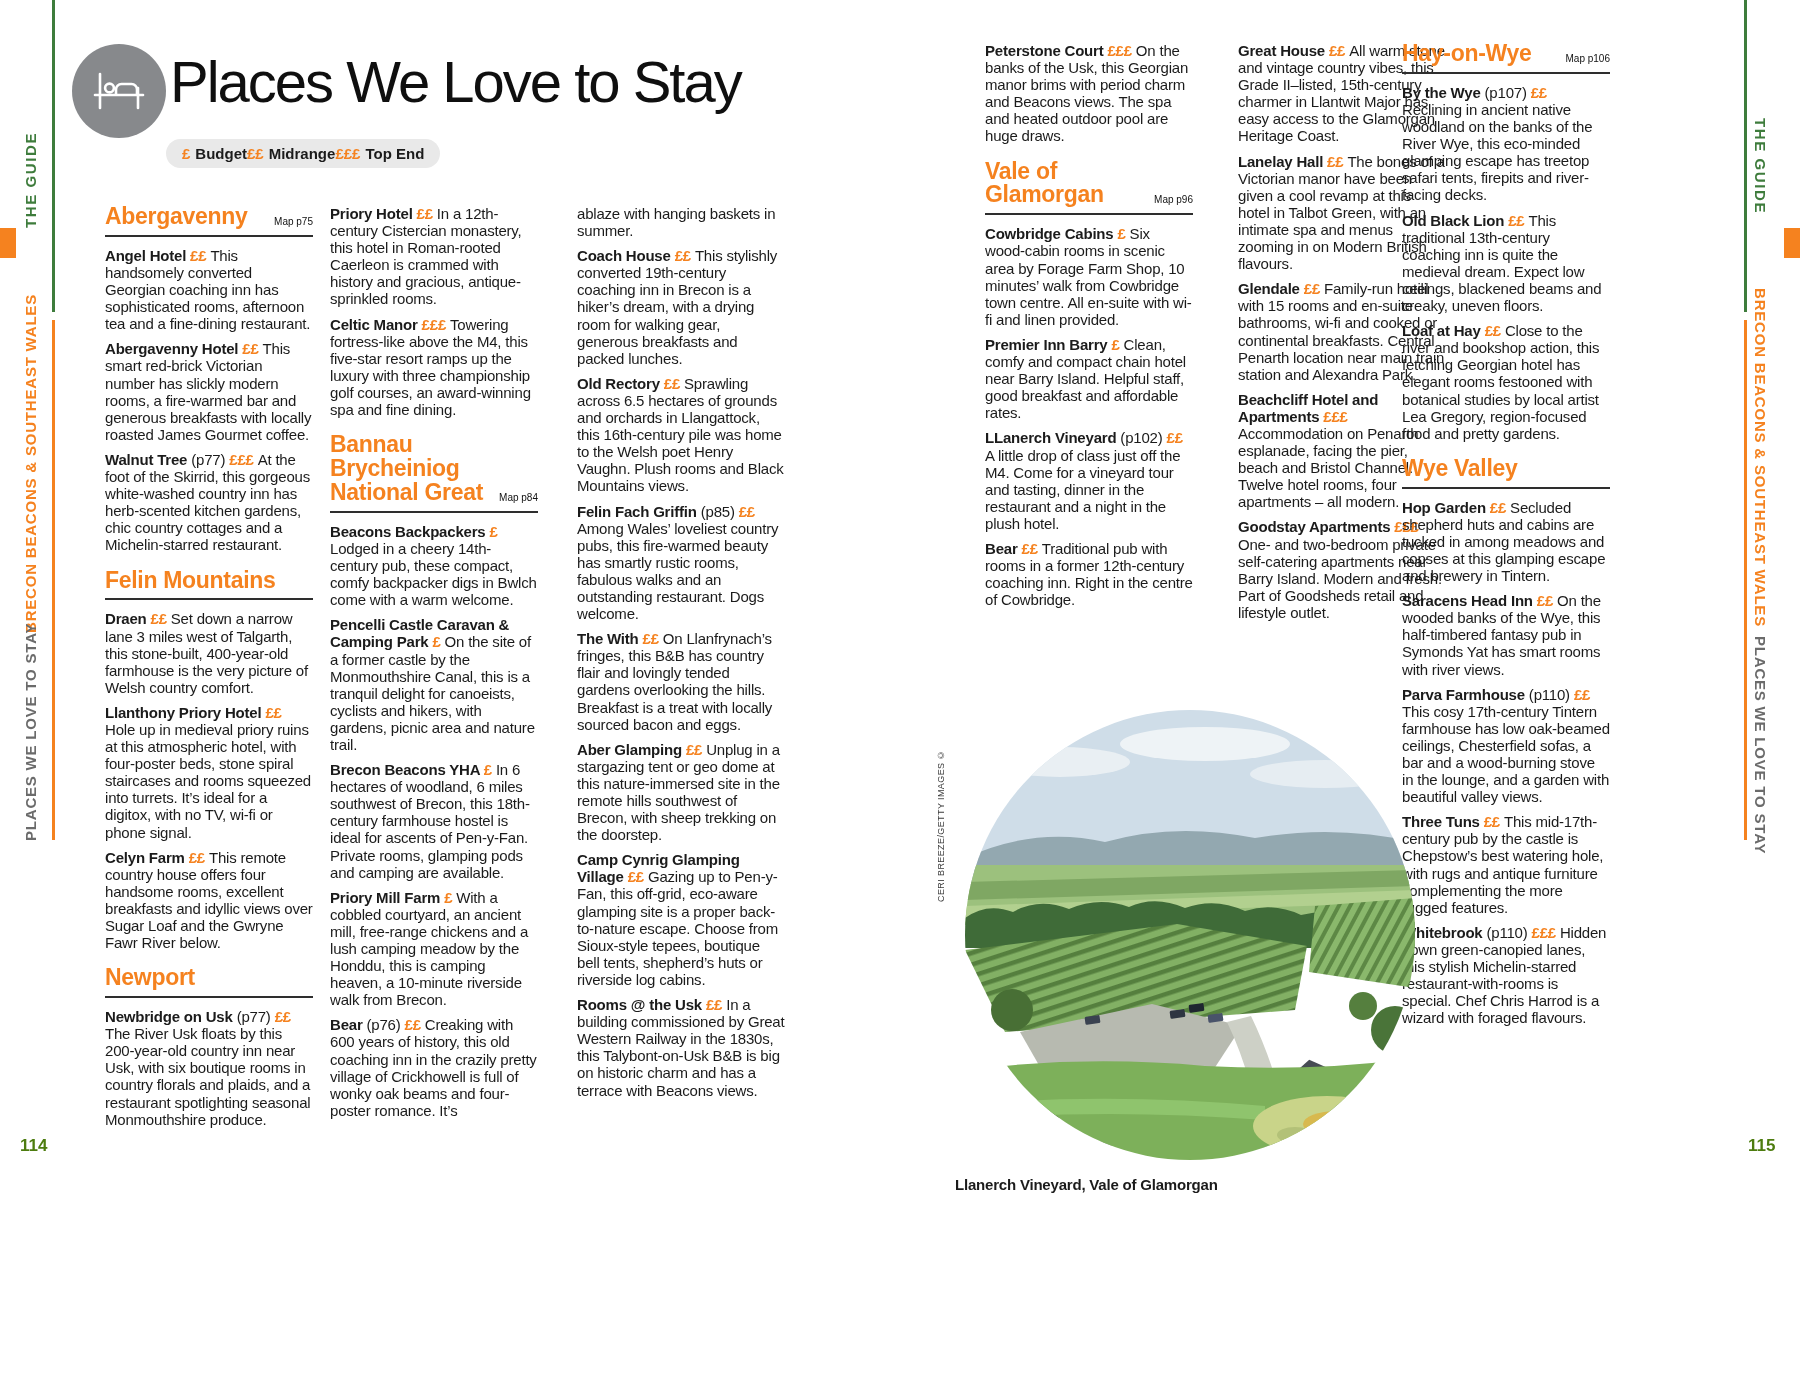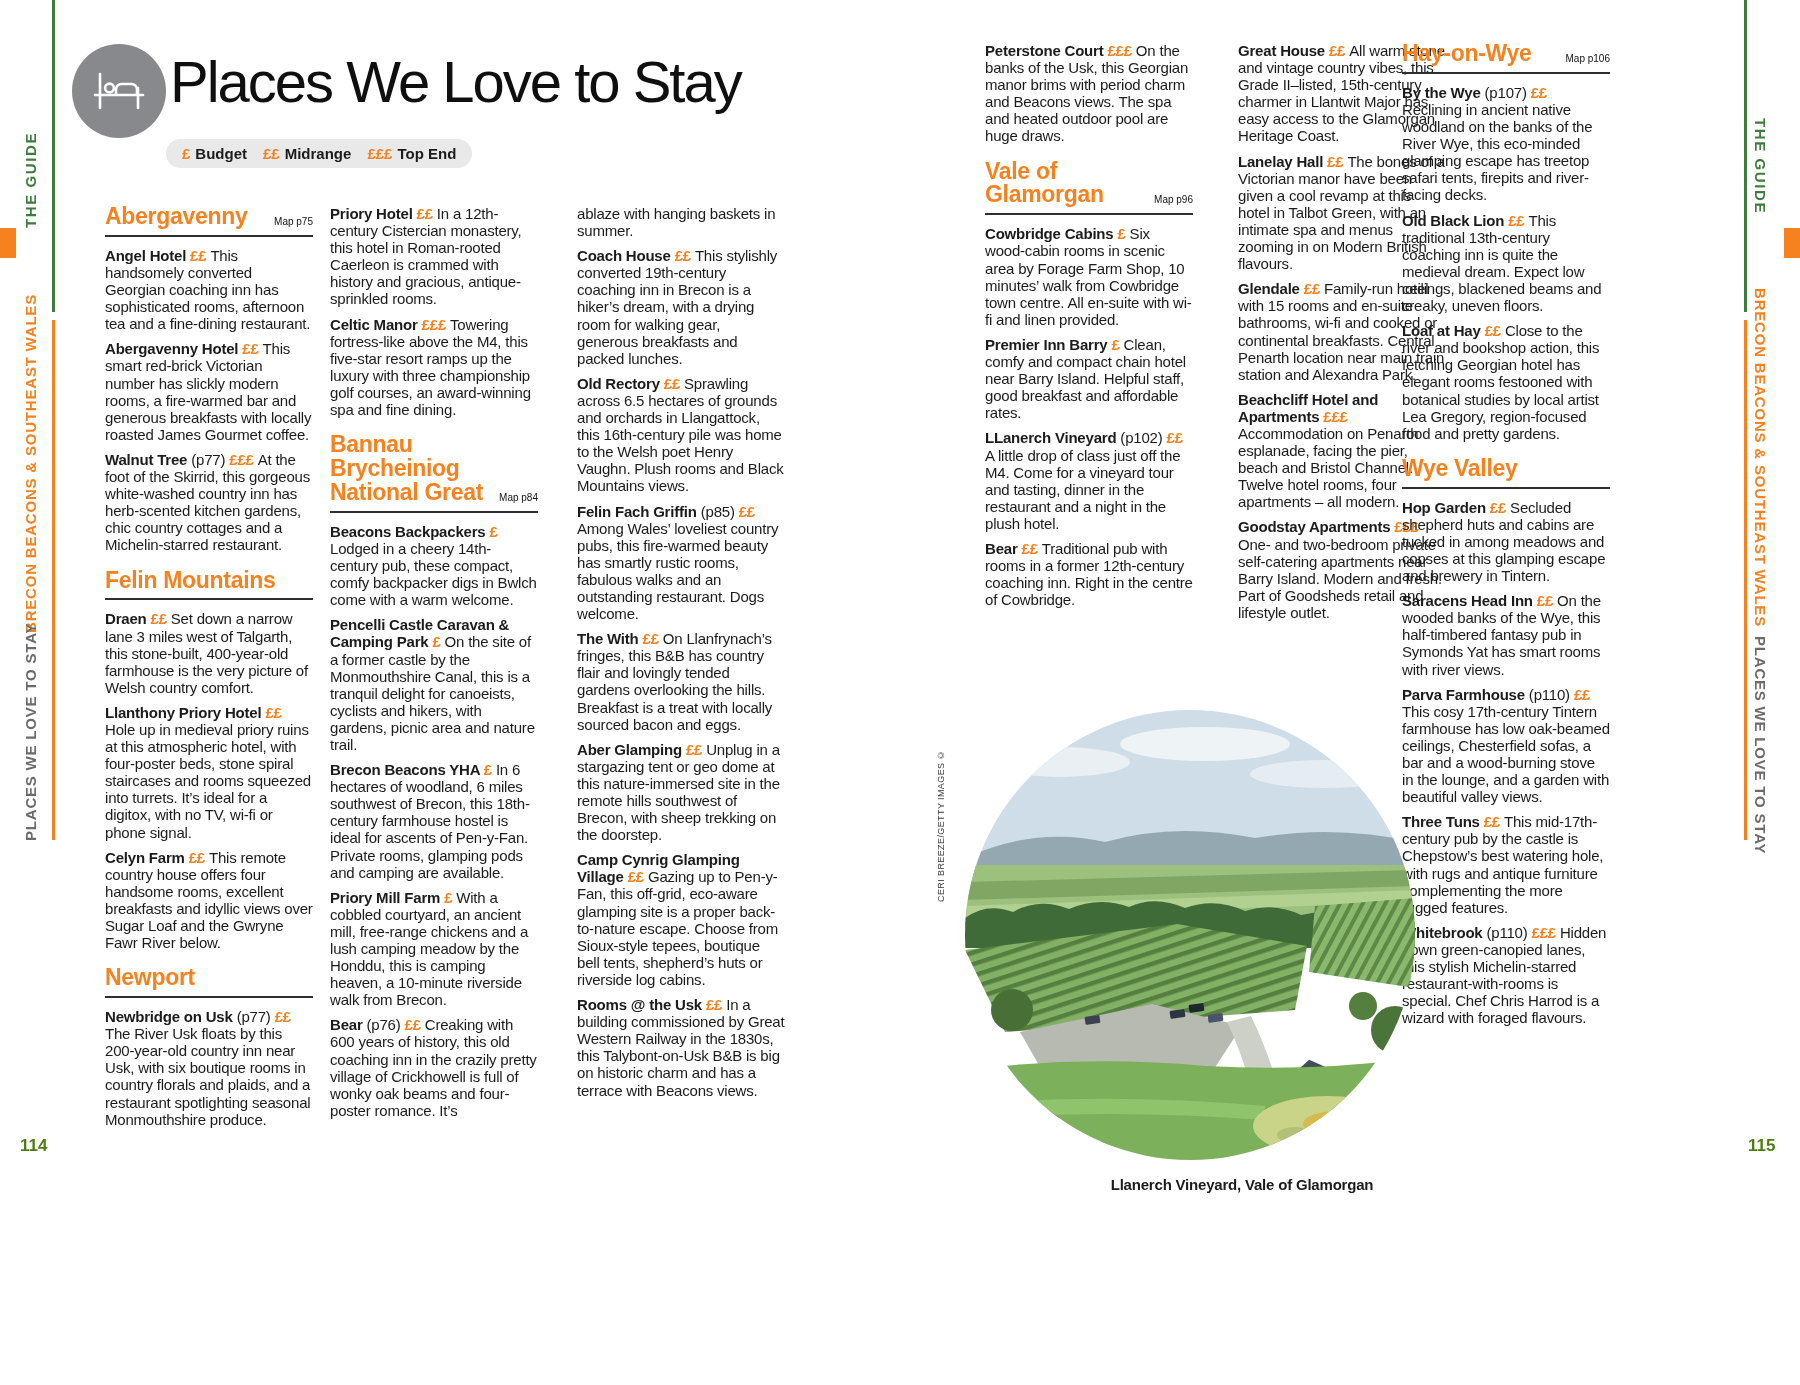--- a/index.html
+++ b/index.html
@@ -8,21 +8,21 @@
   body{
     width:1800px;height:1385px;position:relative;overflow:hidden;
     background:#ffffff;color:#1b1b1b;
     font-family:"Liberation Sans","DejaVu Sans",sans-serif;
   }
   
   .icon-circle{position:absolute;left:72px;top:44px;width:94px;height:94px;border-radius:50%;
     background:#87898c;display:flex;align-items:center;justify-content:center}
   .page-title{position:absolute;left:170px;top:48px;font-size:58px;letter-spacing:-2px;color:#0f0f0f;white-space:nowrap}
   .legend{position:absolute;left:166px;top:139px;background:#e9e9e9;border-radius:17px;
-    padding:6px 16px;display:flex;gap:16px;font-size:15px;font-weight:bold;align-items:center;white-space:nowrap}
+    padding:6px 16px;display:flex;gap:0;font-size:15px;font-weight:bold;align-items:center;white-space:nowrap}
   .legend .price{color:var(--orange);margin-right:5px}
   
   .col{position:absolute;width:208px}
   #col-1{left:105px;top:205px}
   #col-2{left:330px;top:205px}
   #col-3{left:577px;top:205px}
   #col-4{left:985px;top:42px}
   #col-5{left:1238px;top:42px}
   #col-6{left:1402px;top:42px}
   .entry{font-size:15px;line-height:1.14;letter-spacing:-0.2px;margin:0 0 8px}
@@ -30,21 +30,21 @@
   .entry-price{color:var(--orange);font-weight:bold}
   .section{margin:15px 0 10px}
   .col .section:first-child{margin-top:0}
   .sec-head{display:flex;justify-content:space-between;align-items:flex-end}
   .sec-title{color:var(--orange);font-weight:bold;font-size:23px;line-height:1.04;
     letter-spacing:-0.3px;white-space:pre-line}
   .sec-map{font-size:10px;color:#111;white-space:nowrap;padding-bottom:2px}
   .sec-rule{border-top:2px solid #2e2e2e;margin-top:6px}
   
   .photo{position:absolute;left:965px;top:710px;width:450px;height:450px}
-  .photo-caption{position:absolute;left:1017px;top:1176px;width:450px;text-align:center;
+  .photo-caption{position:absolute;left:955px;top:1176px;width:450px;
     font-weight:bold;font-size:15px;letter-spacing:-0.2px}
   .photo-credit{position:absolute;left:936px;top:742px;height:160px;font-size:9px;
     letter-spacing:.4px;color:#3a3a3a}
   
   .v-up{writing-mode:vertical-rl;transform:rotate(180deg)}
   .v-down{writing-mode:vertical-rl}
   .rail-guide{font-weight:bold;font-size:15px;letter-spacing:1.6px;color:var(--green);white-space:nowrap}
   .rail-chapter{font-weight:bold;font-size:15px;letter-spacing:.8px;color:var(--orange);white-space:nowrap}
   .rail-section{font-weight:bold;font-size:15px;letter-spacing:.8px;color:#6b6b6b;white-space:nowrap}
   #guide-left{position:absolute;left:22px;top:118px;height:110px}

